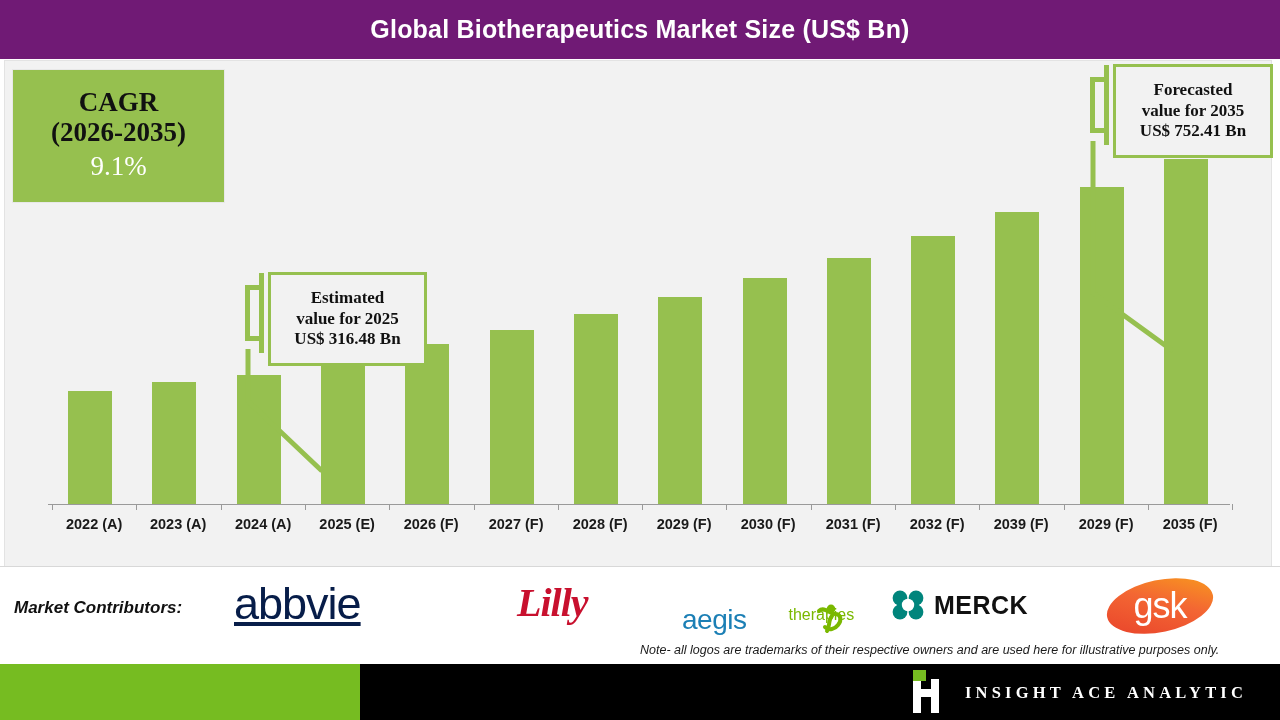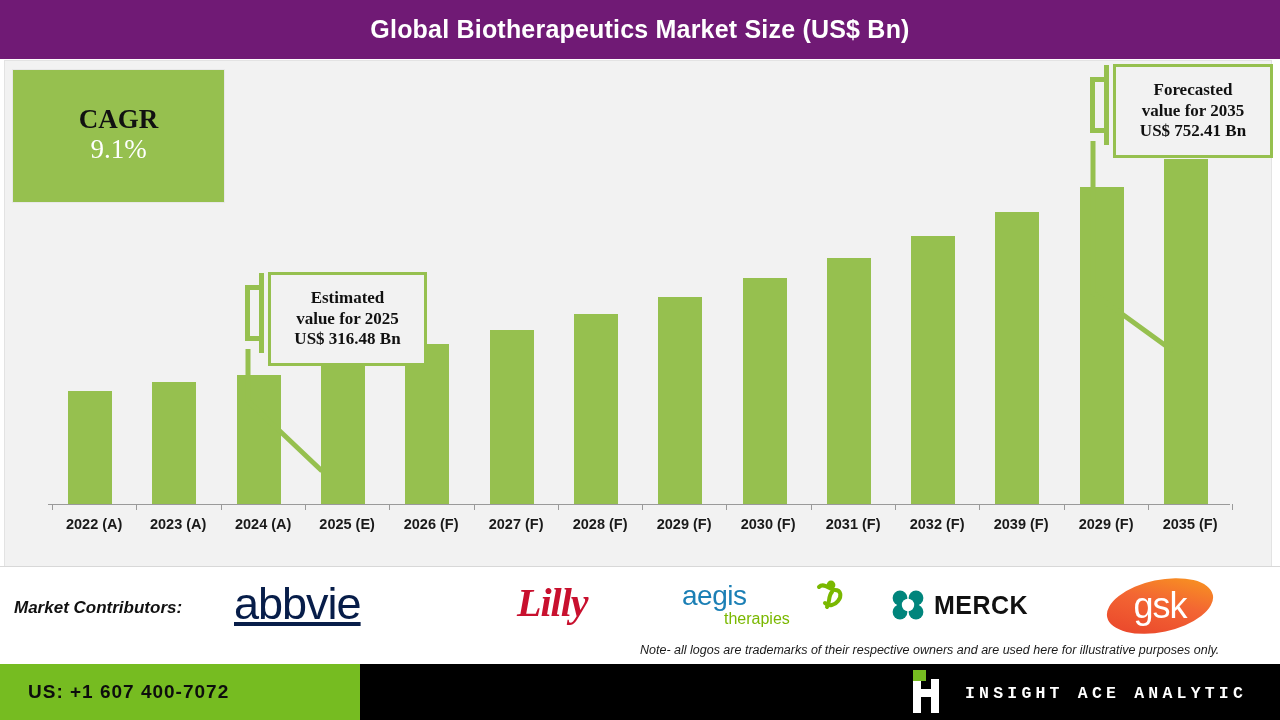--- a/index.html
+++ b/index.html
@@ -83,21 +83,21 @@
     font-family:"Liberation Sans", sans-serif;font-size:45px;color:#071d49;
     letter-spacing:-1px;line-height:1;font-weight:300;text-decoration:underline;
   }
   
   #logo-lilly{left:517px;top:578px;width:110px;height:50px;}
   #logo-lilly .txt{
     font-family:"Liberation Serif", serif;font-style:italic;font-weight:bold;
     font-size:40px;color:#c8102e;line-height:1;letter-spacing:-1px;
   }
   
-  #logo-aegis{left:682px;top:582px;width:165px;height:52px;flex-direction:column;align-items:flex-start;}
+  #logo-aegis{left:682px;top:606px;width:165px;height:52px;align-items:flex-start;}
   #logo-aegis .a1{
     font-family:"Liberation Sans", sans-serif;font-size:28px;color:#1b7fb5;
     line-height:1;letter-spacing:-.5px;
   }
   #logo-aegis .a2{
     font-family:"Liberation Sans", sans-serif;font-size:16px;color:#7ab800;
     line-height:1;margin-left:42px;margin-top:1px;
   }
   #logo-aegis .swoosh{position:absolute;right:2px;top:-4px;}
   
@@ -123,21 +123,21 @@
   .footer-phone{
     position:absolute;left:28px;top:17px;
     font-size:19px;font-weight:bold;color:#0d0d0d;letter-spacing:1px;
     font-family:"Liberation Sans", sans-serif;
   }
   .brand{position:absolute;left:905px;top:10px;height:38px;display:flex;align-items:center;}
   .brand .mark{position:relative;width:42px;height:40px;margin-right:18px;}
   .brand .mark .sq{position:absolute;left:8px;top:-3px;width:13px;height:11px;background:#76bc21;}
   .brand .name{
     font-size:16.5px;color:#ffffff;letter-spacing:4.2px;font-weight:bold;
-    font-family:Liberation Mono, monospace;white-space:nowrap;
+    font-family:Liberation Serif, serif;white-space:nowrap;
   }
 </style>
 </head>
 <body>
 
 <div class="titlebar">
   <div class="t">Global Biotherapeutics Market Size (US$ Bn)</div>
 </div>
 
 <div class="panel">
@@ -212,20 +212,21 @@
   <div class="bracket" style="left:1085px;top:4px;width:28px;height:80px;">
     <i style="left:14px;top:0;width:5px;height:80px;"></i>
     <i style="left:0;top:12px;width:5px;height:56px;"></i>
     <i style="left:0;top:12px;width:14px;height:5px;"></i>
     <i style="left:0;top:63px;width:14px;height:5px;"></i>
   </div>
 </div>
 
 <div class="cagr">
   <div class="l1">CAGR</div>
+  <div class="l2">(2026-2035)</div>
   <div class="l3">9.1%</div>
 </div>
 
 <div class="callout" id="callout-2025">
   <div class="ln">Estimated</div>
   <div class="ln">value for 2025</div>
   <div class="ln">US$ 316.48 Bn</div>
 </div>
 <div class="callout" id="callout-2035">
   <div class="ln">Forecasted</div>
@@ -282,21 +283,20 @@
     </defs>
     <ellipse cx="56" cy="28" rx="54" ry="26" fill="url(#gskgrad)" transform="rotate(-12 56 28)"></ellipse>
   </svg>
   <span class="txt">gsk</span>
 </div>
 
 <div class="note">Note- all logos are trademarks of their respective owners and are used here for illustrative purposes only.</div>
 
 <div class="footer">
   <div class="footer-green"></div>
-  <div class="footer-phone">US: +1 607 400-7072</div>
   <div class="brand">
     <div class="mark">
       <div class="sq"></div>
       <svg width="42" height="40" viewBox="0 0 42 40">
         <path d="M8 40 L8 6 L34 6 L34 40 L26 40 L26 24 L16 24 L16 40 Z" fill="#ffffff"></path>
         <path d="M16 6 L26 6 L26 16 L16 16 Z" fill="#000000"></path>
       </svg>
     </div>
     <div class="name">INSIGHT ACE ANALYTIC</div>
   </div>

